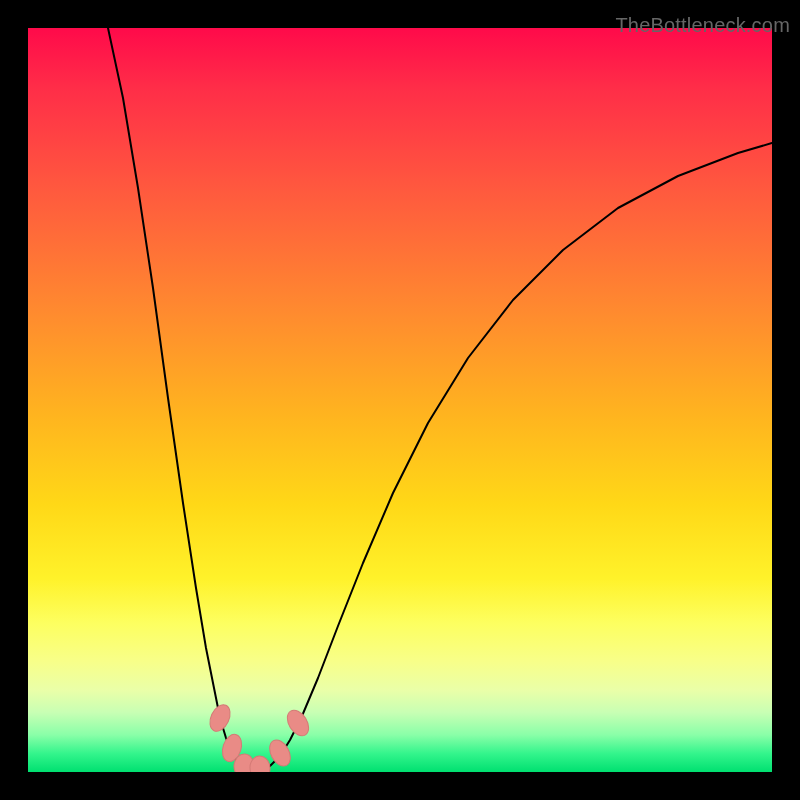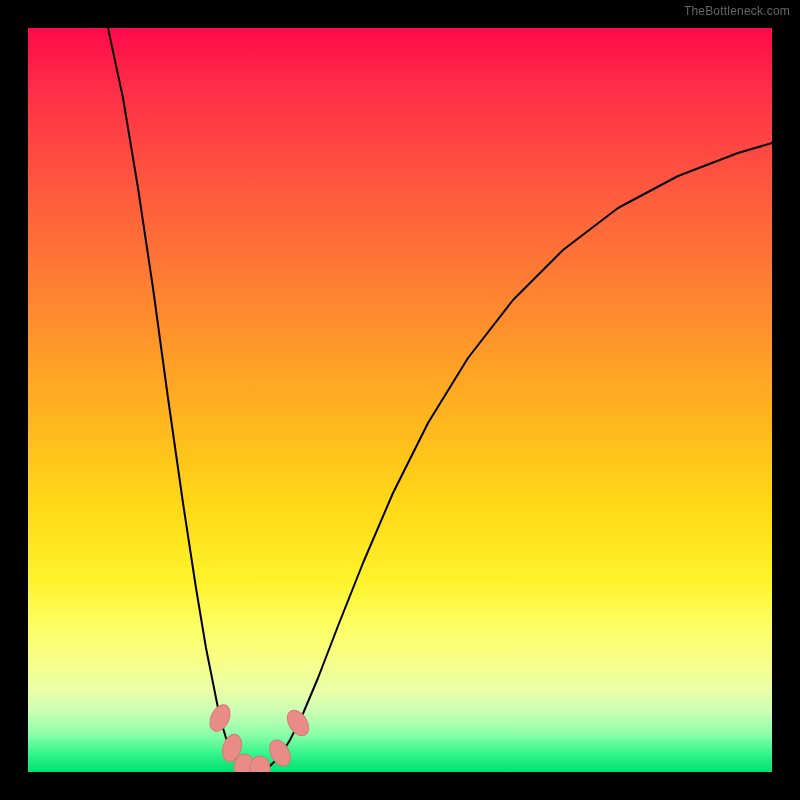--- a/index.html
+++ b/index.html
@@ -12,24 +12,24 @@
     font-family: Arial, Helvetica, sans-serif;
   }
   .frame {
     position: relative;
     width: 800px;
     height: 800px;
     background: #000;
   }
   .watermark {
     position: absolute;
-    top: 4px;
+    top: 14px;
     right: 10px;
     color: #666;
-    font-size: 12px;
+    font-size: 20px;
     font-weight: 500;
     letter-spacing: 0.2px;
     z-index: 10;
   }
   .plot-area {
     position: absolute;
     left: 28px;
     top: 28px;
     width: 744px;
     height: 744px;

